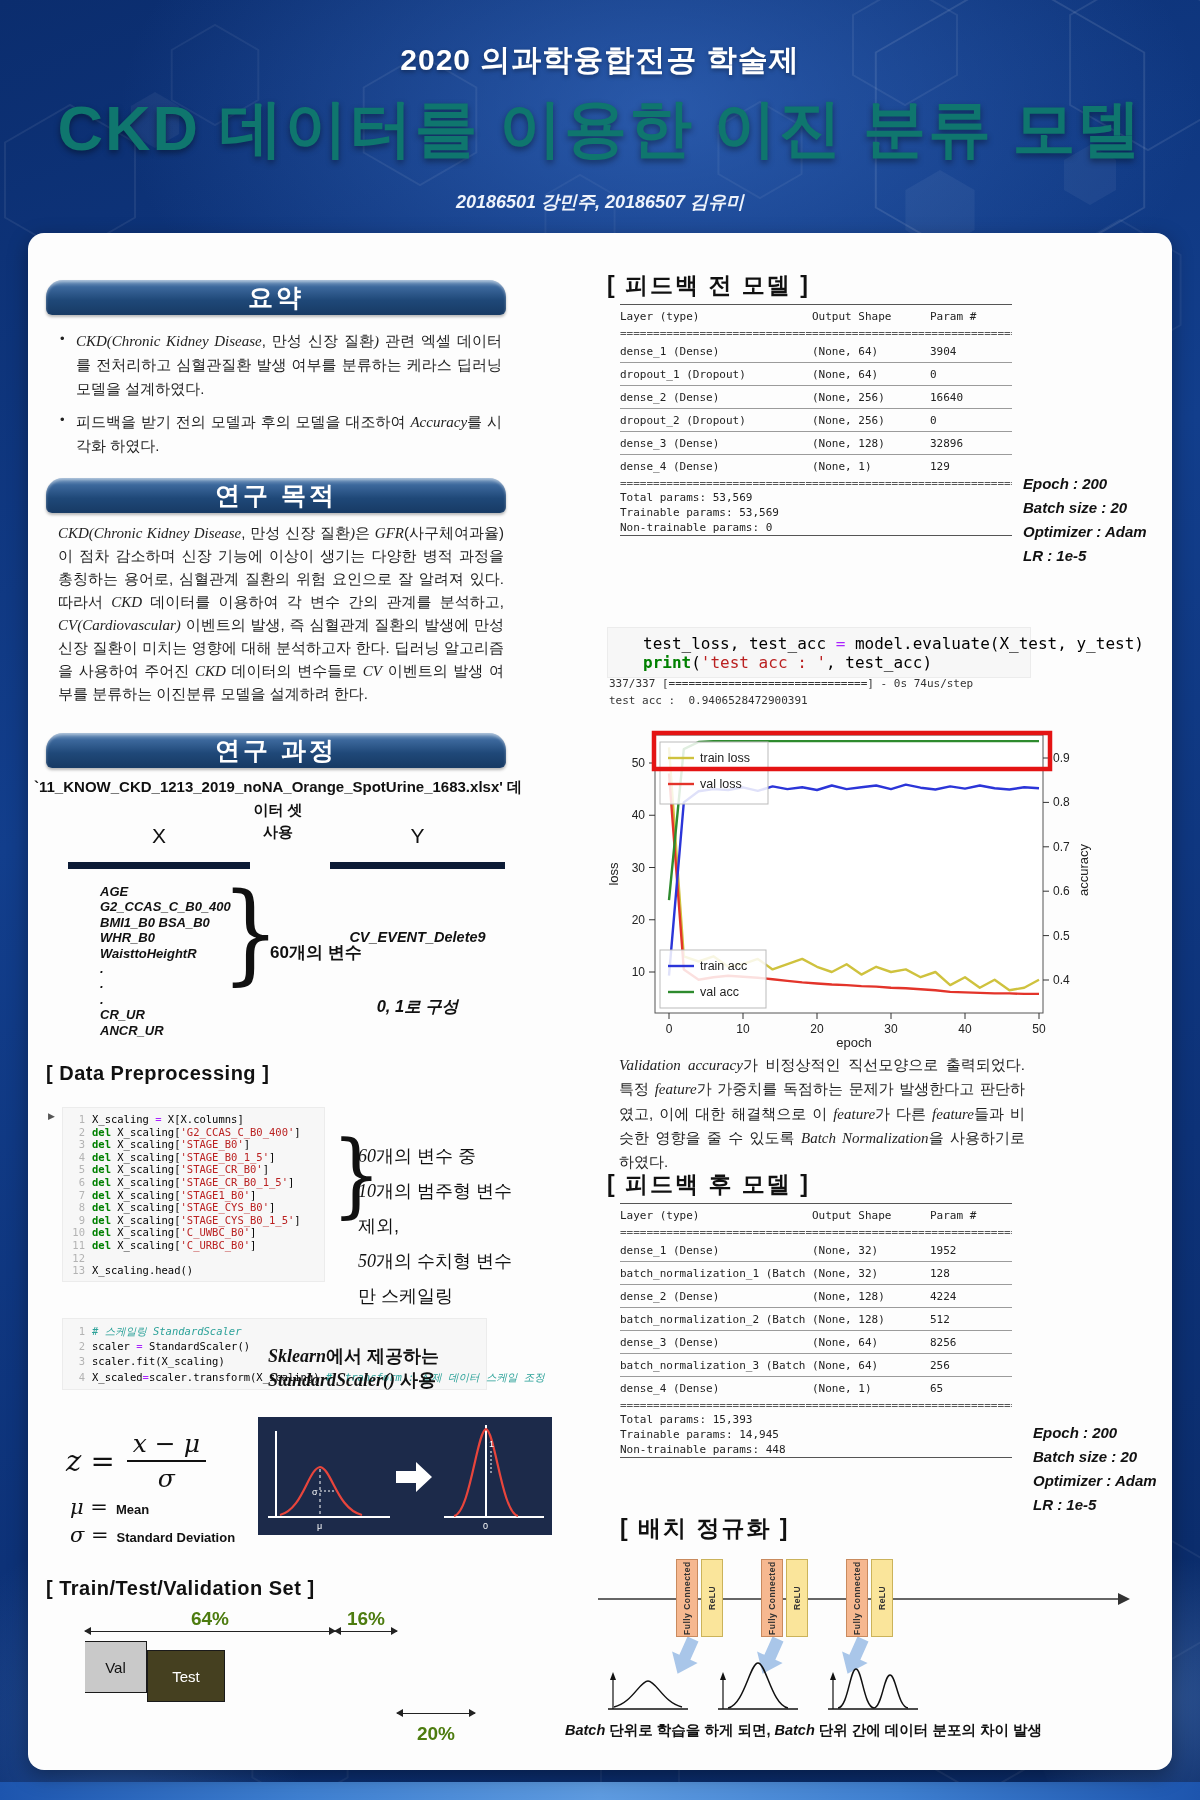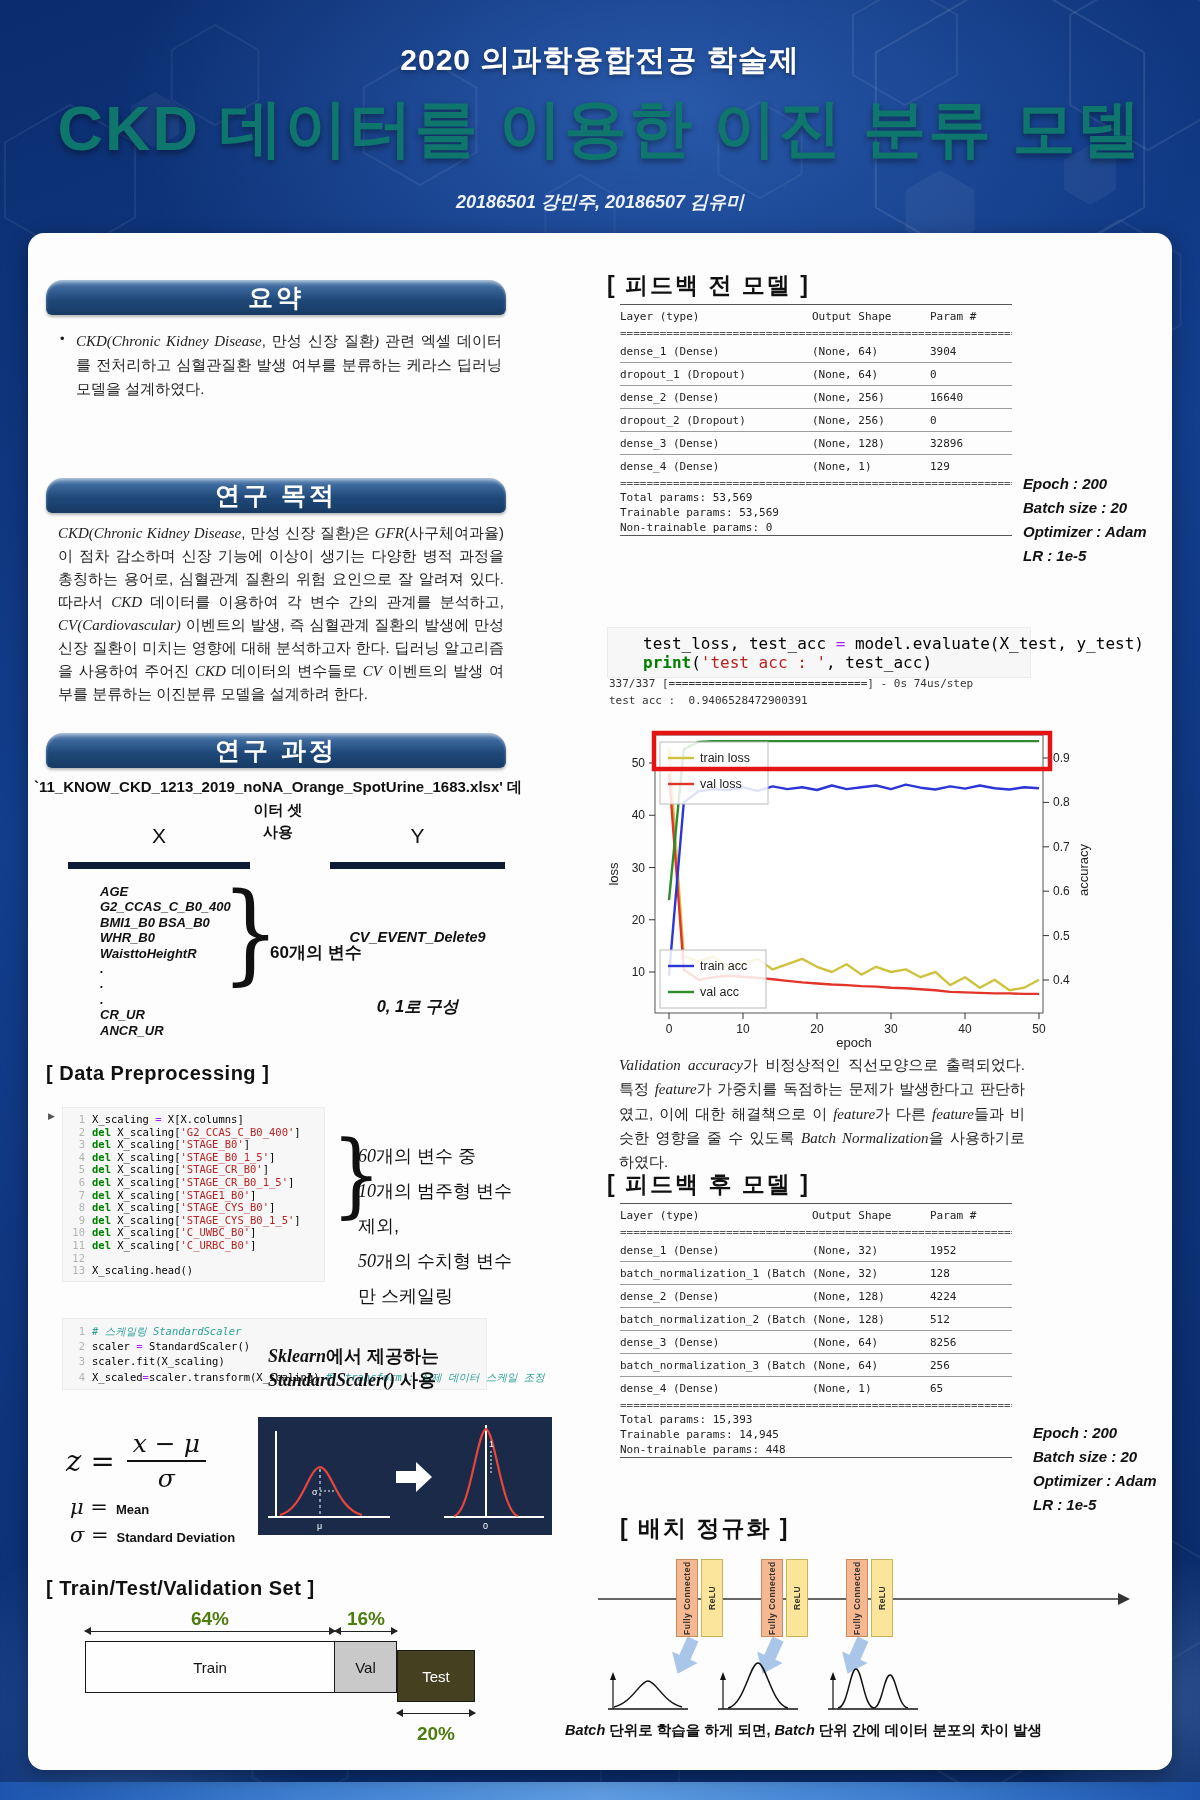--- a/index.html
+++ b/index.html
@@ -127,20 +127,21 @@
 
 <div class="hdr-event">2020 의과학융합전공 학술제</div>
 <div class="hdr-title">CKD 데이터를 이용한 이진 분류 모델</div>
 <div class="hdr-authors">20186501 강민주, 20186507 김유미</div>
 
 <div id="panel">
 
   <div class="section-bar" style="top:47px;">요약</div>
   <div class="abs body-text" style="left:30px;top:96px;width:444px;">
       <div class="bullet"><i>CKD(Chronic Kidney Disease</i>, 만성 신장 질환<i>)</i> 관련 엑셀 데이터를 전처리하고 심혈관질환 발생 여부를 분류하는 케라스 딥러닝 모델을 설계하였다.</div>
+      <div class="bullet">피드백을 받기 전의 모델과 후의 모델을 대조하여 <i>Accuracy</i>를  시각화 하였다.</div>
     </div>
 
   <div class="section-bar" style="top:245px;">연구 목적</div>
   <div class="abs body-text" style="left:30px;top:289px;width:446px;line-height:1.53;"><i>CKD(Chronic Kidney Disease</i>, 만성 신장 질환<i>)</i>은 <i>GFR</i>(사구체여과율)이 점차 감소하며 신장 기능에 이상이 생기는 다양한 병적 과정을 총칭하는 용어로, 심혈관계 질환의 위험 요인으로 잘 알려져 있다. 따라서 <i>CKD</i> 데이터를 이용하여 각 변수 간의 관계를 분석하고, <i>CV(Cardiovascular)</i> 이벤트의 발생, 즉 심혈관계 질환의 발생에 만성 신장 질환이 미치는 영향에 대해 분석하고자 한다. 딥러닝 알고리즘을 사용하여 주어진 <i>CKD</i> 데이터의 변수들로 <i>CV</i> 이벤트의 발생 여부를 분류하는 이진분류 모델을 설계하려 한다.</div>
 
   <div class="section-bar" style="top:500px;">연구 과정</div>
   <div class="abs dataset" style="left:4px;top:543px;width:492px;">
     <div>`11_KNOW_CKD_1213_2019_noNA_Orange_SpotUrine_1683.xlsx' 데이터 셋</div>
     <div>사용</div>
   </div>
@@ -231,21 +232,20 @@
     <text x="231" y="30" fill="#fff" font-size="9">1</text>
     <text x="225" y="112" fill="#fff" font-size="9">0</text>
   </svg>
 
   <div class="abs bracket-head" style="left:18px;top:1344px;">[ Train/Test/Validation  Set ]</div>
   <div class="abs pct" style="left:57px;top:1375px;width:250px;">64%</div>
   <div class="abs pct" style="left:307px;top:1375px;width:62px;">16%</div>
   <div class="abs h-arrow" style="left:57px;top:1398px;width:250px;"></div>
   <div class="abs h-arrow" style="left:307px;top:1398px;width:62px;"></div>
   <div class="abs split-bar" style="left:57px;top:1408px;">
-    <div class="seg seg-train">Train</div>
     <div class="seg seg-val">Val</div>
     <div class="seg seg-test">Test</div>
   </div>
   <div class="abs h-arrow" style="left:369px;top:1480px;width:78px;"></div>
   <div class="abs pct" style="left:369px;top:1490px;width:78px;text-align:center;">20%</div>
 
   <div class="abs bracket-head-kr" style="left:579px;top:37px;">[ 피드백 전 모델 ]</div>
   <div class="abs ktable" style="left:592px;top:71px;width:392px;">
       <div class="kt-r kt-head">
         <span class="kt-c1">Layer (type)</span>

